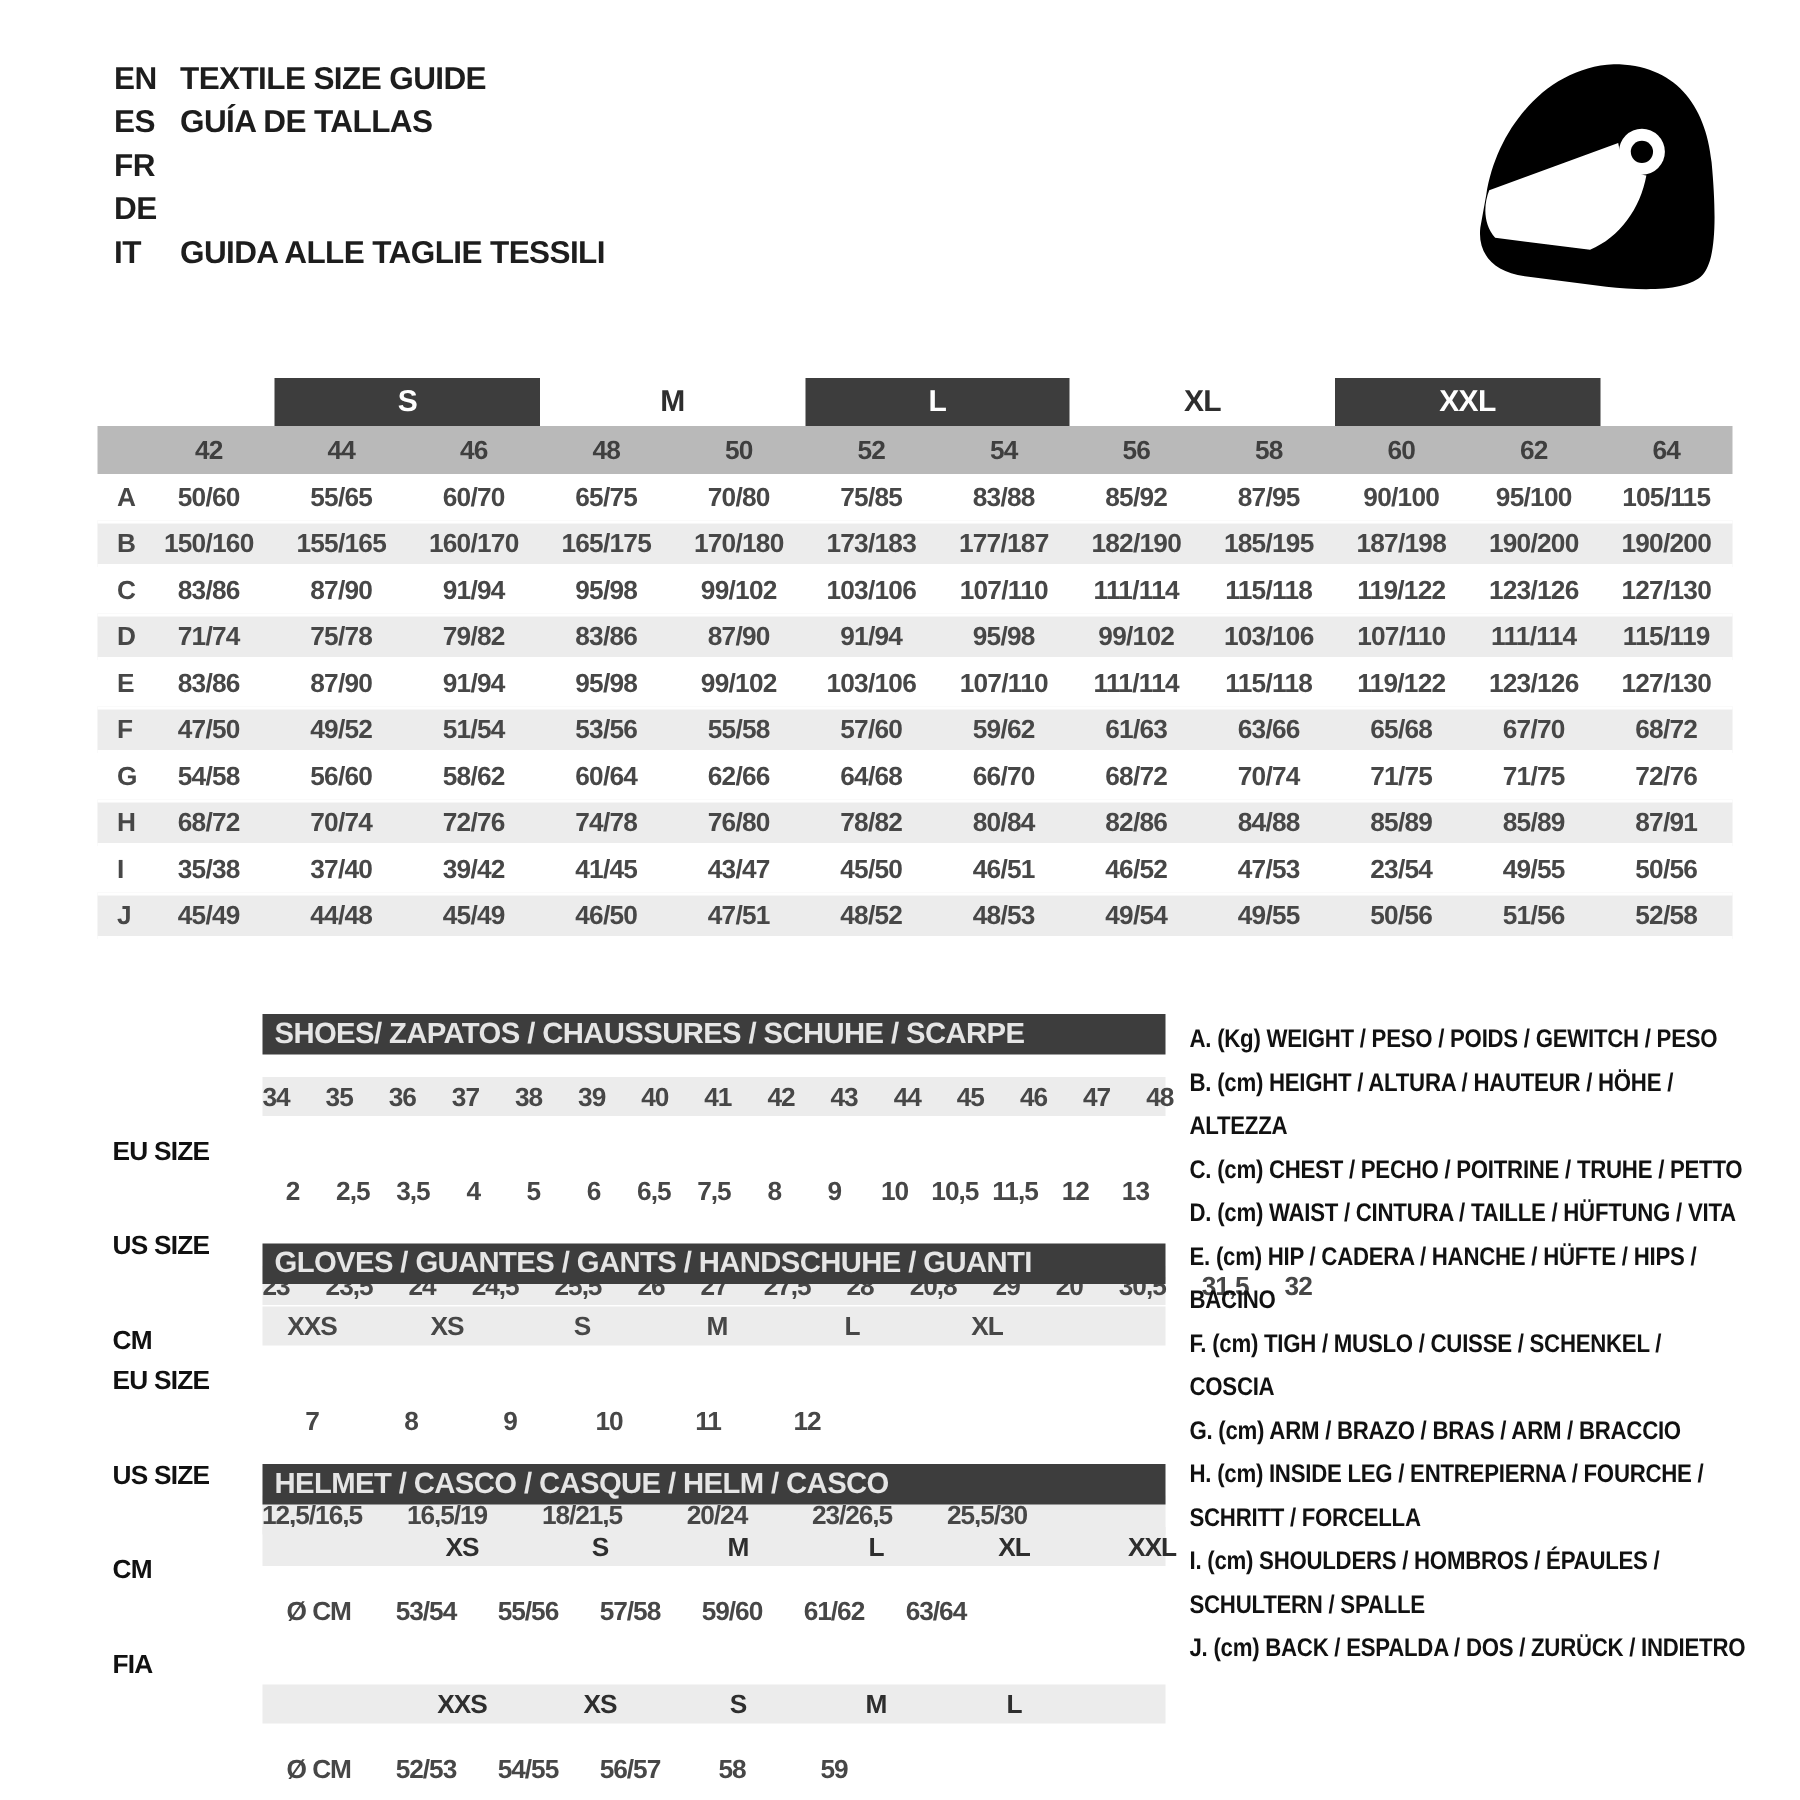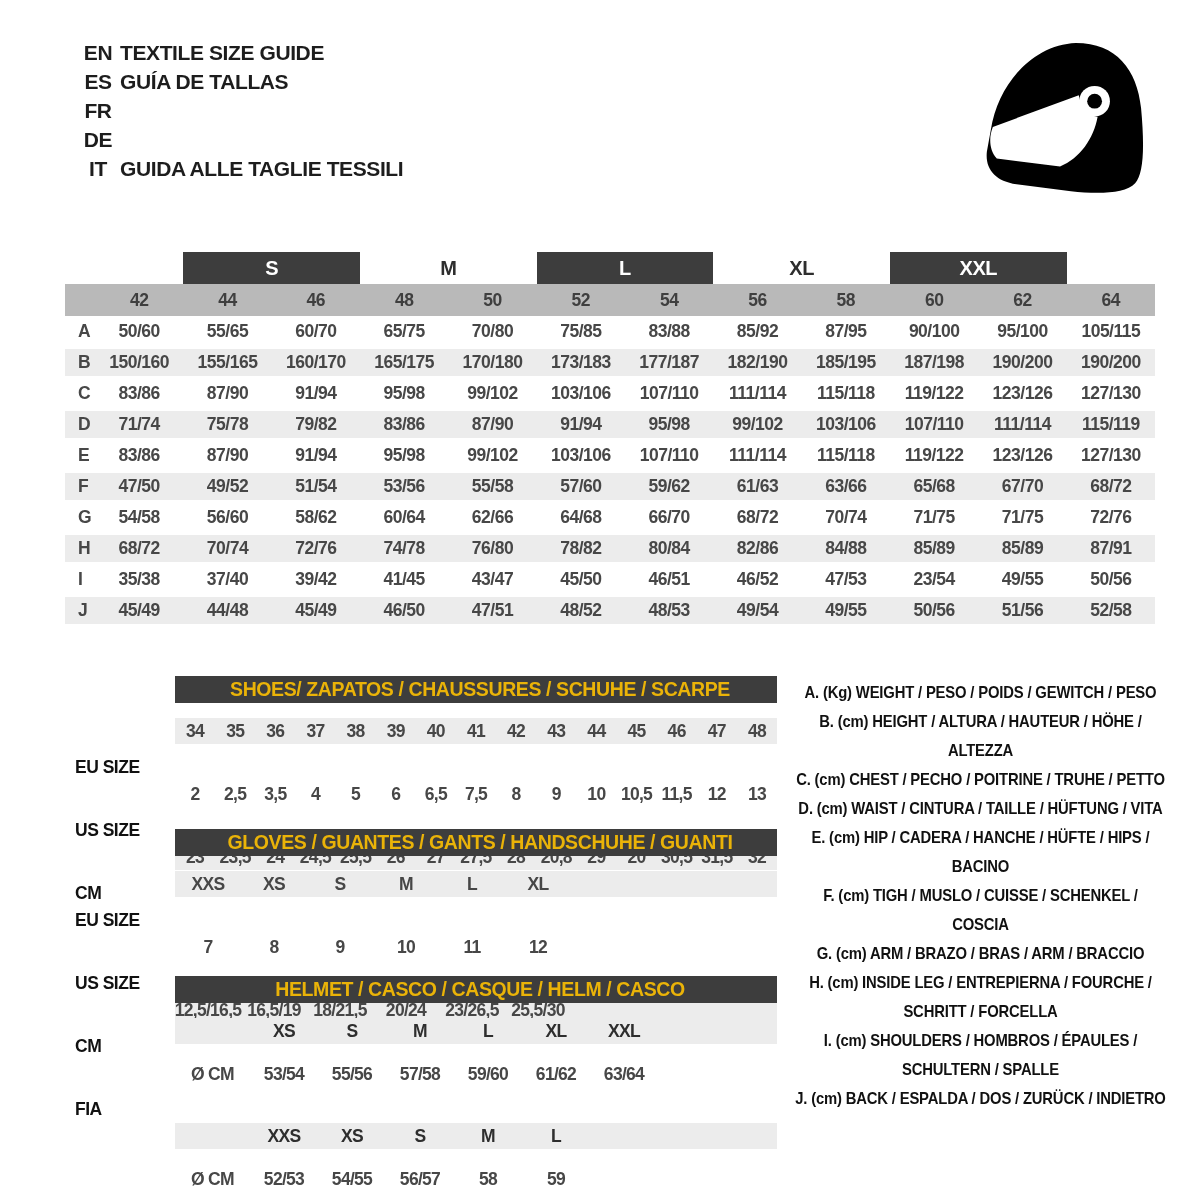--- a/index.html
+++ b/index.html
@@ -11,21 +11,21 @@
   }
   *{box-sizing:border-box;}
   html,body{margin:0;padding:0;background:#fff;}
   body{
     width:1200px;height:1200px;
     font-family:"Liberation Sans", sans-serif;
     font-weight:bold;
     color:var(--text-dark);
     -webkit-font-smoothing:antialiased;
   }
-  .page{position:relative;width:1200px;height:1200px;background:#fff;overflow:hidden;text-align:center;}
+  .page{position:relative;width:1200px;height:1200px;background:#fff;overflow:hidden;}
 
   
   .langs{position:absolute;left:76px;top:38px;font-size:21px;letter-spacing:-0.4px;}
   .lang-row{display:flex;line-height:29px;}
   .lang-code{width:44px;flex:0 0 44px;}
   .lang-title{white-space:nowrap;}
 
   
   .helmet-icon{position:absolute;left:978px;top:34px;width:168px;height:168px;}
 
@@ -61,27 +61,27 @@
   .section{position:absolute;left:65px;width:712px;}
   .sec-row{display:flex;margin-bottom:3px;}
   .sec-label{
     width:110px;flex:0 0 110px;display:flex;align-items:center;
     padding-left:10px;font-size:17.5px;letter-spacing:-0.5px;color:#111;
     white-space:nowrap;
     margin-top:39px;
   }
   .sec-body{flex:1;min-width:0;}
   .title-bar{
-    background:var(--dark-bar);color:#eab308;height:27px;line-height:27px;
+    background:var(--dark-bar);color:#e5e5e5;height:27px;line-height:27px;
     padding-left:8px;font-size:19.5px;letter-spacing:-0.4px;white-space:nowrap;
     flex:1;min-width:0;
   }
   .cells{display:grid;height:26px;}
   .cells.tall{height:28px;}
-  .cells.gray{background:var(--row-alt);}
+  .cells.gray{background:var(--row-alt);gap:24px;}
   .shoes-cols{grid-template-columns:repeat(15,1fr);}
   .gloves-cols{grid-template-columns:repeat(6,66px) 1fr;}
   .helmet-cols{grid-template-columns:75px repeat(6,68px) 1fr;}
   .cells .cell{font-size:17.5px;letter-spacing:-0.7px;}
   .cells .size-cell{color:#2e2e2e;}
 
   
   .legend{position:absolute;left:793px;top:678px;width:375px;}
   .legend-inner{width:430px;transform:scaleX(0.872);transform-origin:top left;}
   .legend-item{font-size:17px;line-height:29px;letter-spacing:-0.2px;color:#111;}

